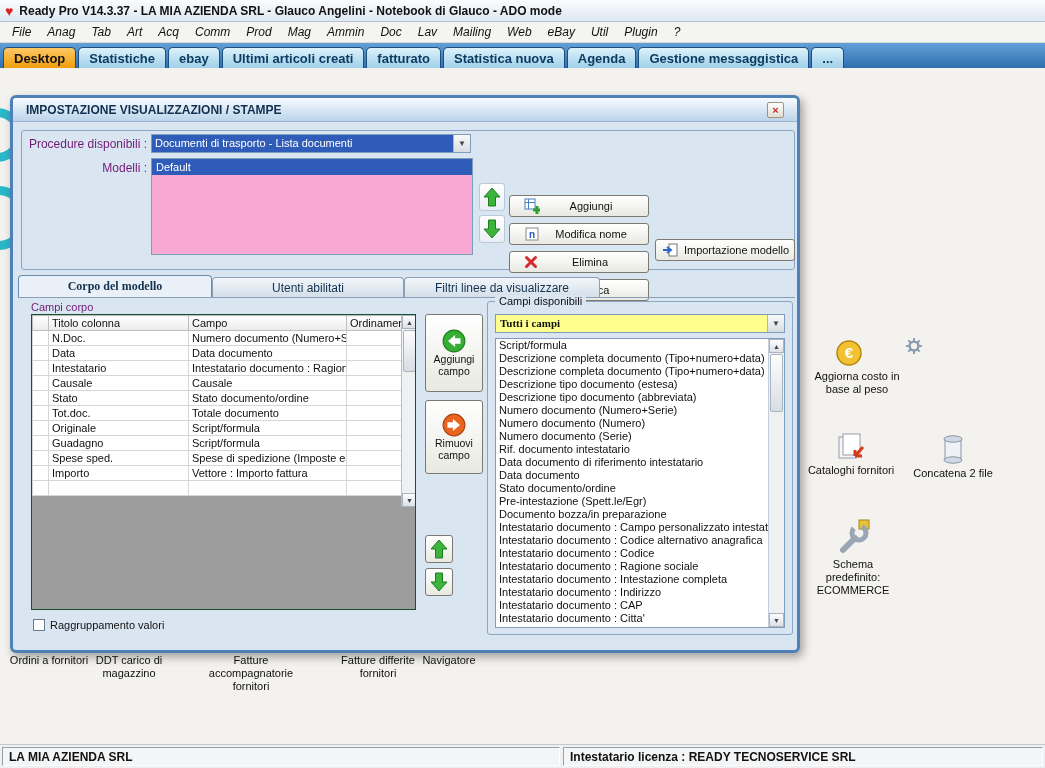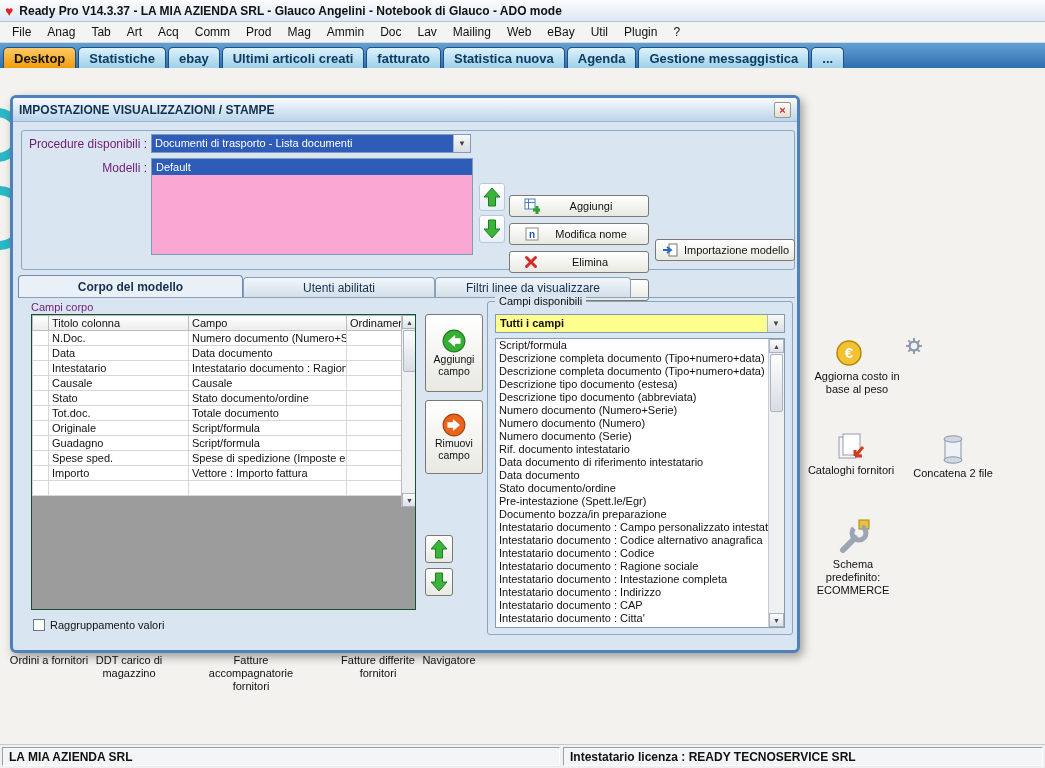--- a/index.html
+++ b/index.html
@@ -14,21 +14,21 @@
     position: absolute; left: 0; top: 0; width: 1045px; height: 22px;
     background: linear-gradient(#fbfcfd, #dde8f3);
     border-bottom: 1px solid #b9c4d0;
     display: flex; align-items: center; gap: 6px; padding-left: 5px;
     font-size: 12px; font-weight: bold;
   }
   .heart-icon { color: #e02424; font-size: 14px; line-height: 1; }
   .menubar {
     position: absolute; left: 0; top: 22px; width: 1045px; height: 21px;
     background: #f4f4f2; border-bottom: 1px solid #d8d8d4;
-    display: flex; align-items: center; padding-left: 4px; font-size: 12px;
+    display: flex; align-items: center; padding-left: 4px; font-size: 12px; font-style: italic;
   }
   .menu-item { padding: 2px 8px; cursor: default; }
   .tabbar {
     position: absolute; left: 0; top: 43px; width: 1045px; height: 25px;
     background: linear-gradient(#63a0d8, #2e6fae);
     display: flex; align-items: flex-end; padding-left: 3px; text-align: center;
   }
   .desk-tab {
     height: 21px; display: flex; align-items: center; padding: 0 10px;
     margin-right: 2px; border: 1px solid #1d4f80; border-bottom: none;
@@ -76,21 +76,21 @@
   .status-right { flex: 1; }
   
   .dialog {
     position: absolute; left: 10px; top: 95px; width: 790px; height: 558px;
     background: #d9e6f2; border: 3px solid #4f81b8; border-radius: 6px;
     box-shadow: 3px 4px 10px rgba(0,0,0,.35); z-index: 5;
   }
   .dialog-titlebar {
     height: 24px; background: linear-gradient(#f7fbff, #bcd4ea);
     border-bottom: 1px solid #9ab4d0; border-radius: 3px 3px 0 0;
-    display: flex; align-items: center; justify-content: space-between; padding: 0 6px;
+    display: flex; align-items: center; justify-content: space-between; padding: 0 13px;
   }
   .dialog-title { font-size: 12px; font-weight: bold; color: #10304f; }
   .dialog-close {
     width: 17px; height: 16px; background: linear-gradient(#fefefe, #e4ded2);
     border: 1px solid #a09480; border-radius: 2px; color: #c03028;
     font-size: 11px; font-weight: bold; line-height: 14px; text-align: center; cursor: default;
   }
   .grp { position: absolute; border: 1px solid #89a7c5; border-radius: 3px; }
   #grp-top { left: 8px; top: 32px; width: 774px; height: 140px; }
   .dlg-label { position: absolute; font-size: 12px; color: #701a75; }
@@ -133,21 +133,21 @@
     display: flex; align-items: center; padding-left: 6px; gap: 5px; }
   #btn-import .act-label { flex: 1; text-align: center; padding-right: 4px; }
   
   .dlg-tabs { position: absolute; left: 5px; top: 177px; height: 22px; display: flex; align-items: flex-end; }
   .dlg-tab {
     height: 20px; border: 1px solid #8aa0b8; border-bottom: none;
     border-radius: 4px 4px 0 0; background: linear-gradient(#f2f6fa, #d4dfe9);
     font-size: 12px; color: #14324f; display: flex; align-items: center; justify-content: center;
   }
   .dlg-tab.active { background: #e9f0f7; font-weight: bold; height: 22px; border-color: #6b8cad; }
-  .dlg-tabs div:nth-of-type(1) { width: 225px; }
+  .dlg-tabs div:nth-of-type(1) { width: 194px; font-family: Liberation Serif, serif; }
   .dlg-tabs div:nth-of-type(2) { width: 192px; }
   .dlg-tabs div:nth-of-type(3) { width: 196px; }
   .tab-pane-line { position: absolute; left: 5px; top: 199px; width: 777px; border-top: 1px solid #8aa0b8; }
   #lbl-campi-corpo { left: 18px; top: 203px; font-size: 11px; }
   
   .grid-wrap {
     position: absolute; left: 18px; top: 216px; width: 385px; height: 296px;
     background: #9c9c9c; border: 1px solid #14532d; overflow: hidden;
   }
   .grid-table { border-collapse: collapse; table-layout: fixed; width: 369px; background: #fff; }
@@ -185,21 +185,21 @@
   #btn-add-field { top: 216px; height: 78px; }
   #btn-remove-field { top: 302px; height: 74px; }
   .sq-btn {
     position: absolute; left: 412px; width: 28px; height: 28px;
     display: flex; align-items: center; justify-content: center;
   }
   #sq-up { top: 437px; } #sq-down { top: 470px; }
   
   #grp-av { left: 474px; top: 203px; width: 306px; height: 334px; }
   #grp-av-label { position: absolute; left: 482px; top: 197px; background: #d9e6f2; padding: 0 4px; font-size: 11px; }
-  #combo-filter { position: absolute; left: 482px; top: 216px; width: 290px; height: 19px; background: #ffff8e; }
+  #combo-filter { position: absolute; left: 482px; top: 216px; width: 290px; height: 19px; background: #ffff8e; font-family: Liberation Serif, serif; }
   #combo-filter .combo-val {
     flex: 1; font-size: 11px; font-weight: bold; line-height: 17px; padding-left: 4px;
     background: #ffff8e; white-space: nowrap; overflow: hidden;
   }
   #list-av {
     position: absolute; left: 482px; top: 240px; width: 290px; height: 290px;
     background: #fff; border: 1px solid #7f9db9; overflow: hidden;
   }
   .av-items { position: absolute; left: 0; top: 0; width: 273px; }
   .av-item { height: 13px; line-height: 13px; font-size: 11px; padding-left: 3px; white-space: nowrap; overflow: hidden; }

